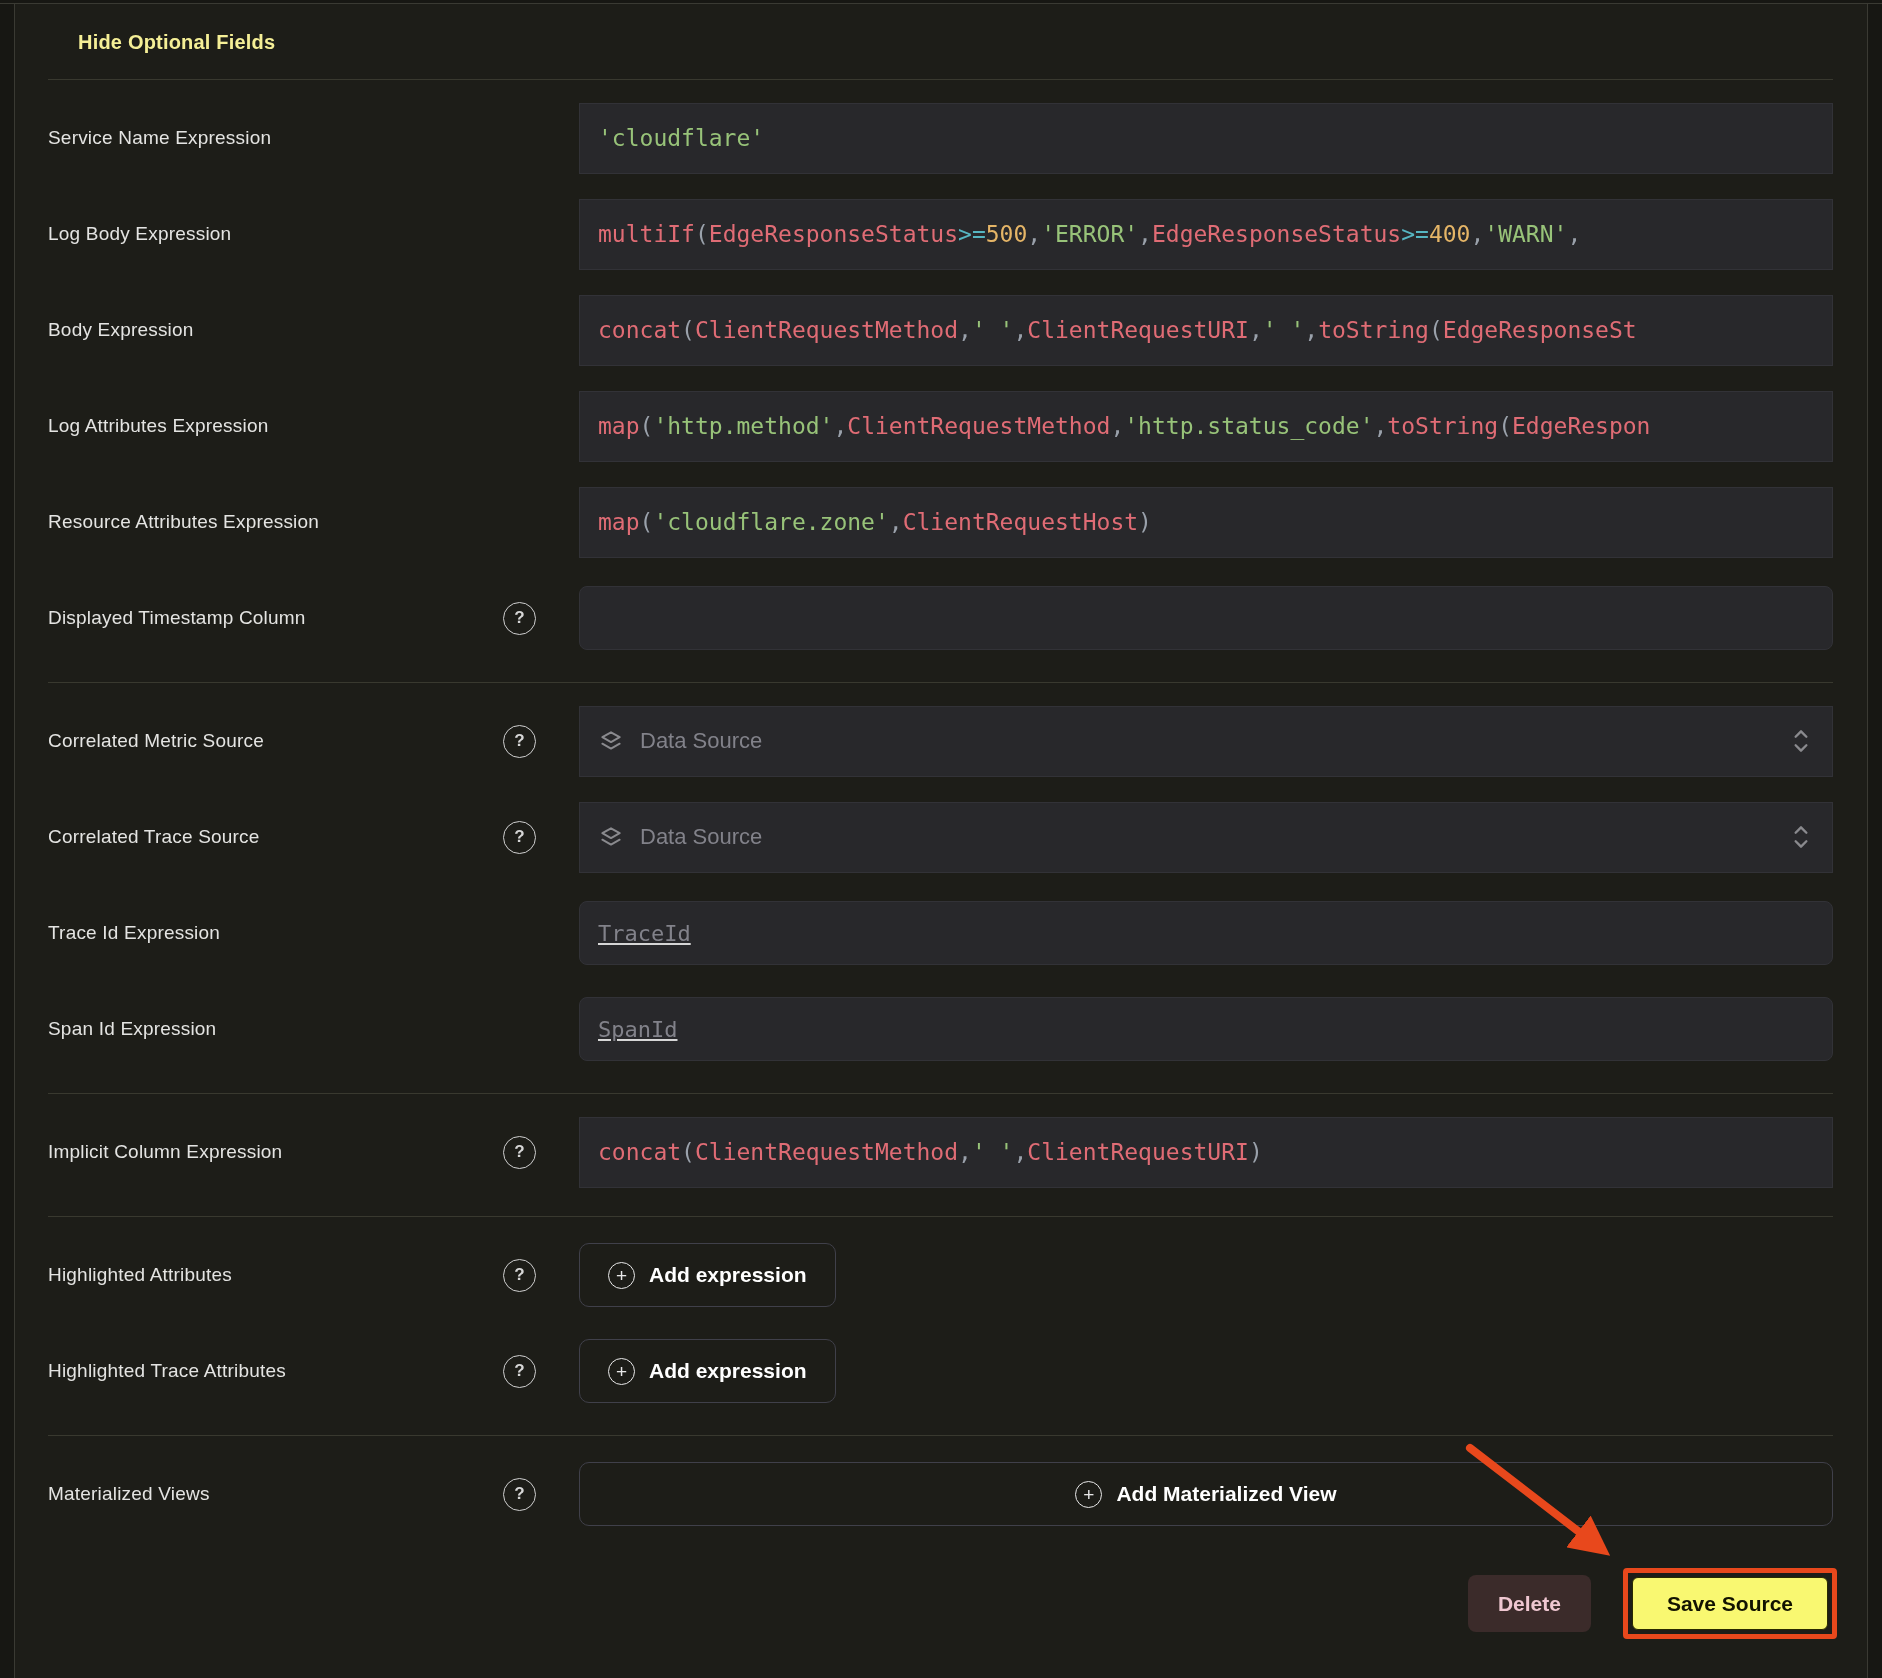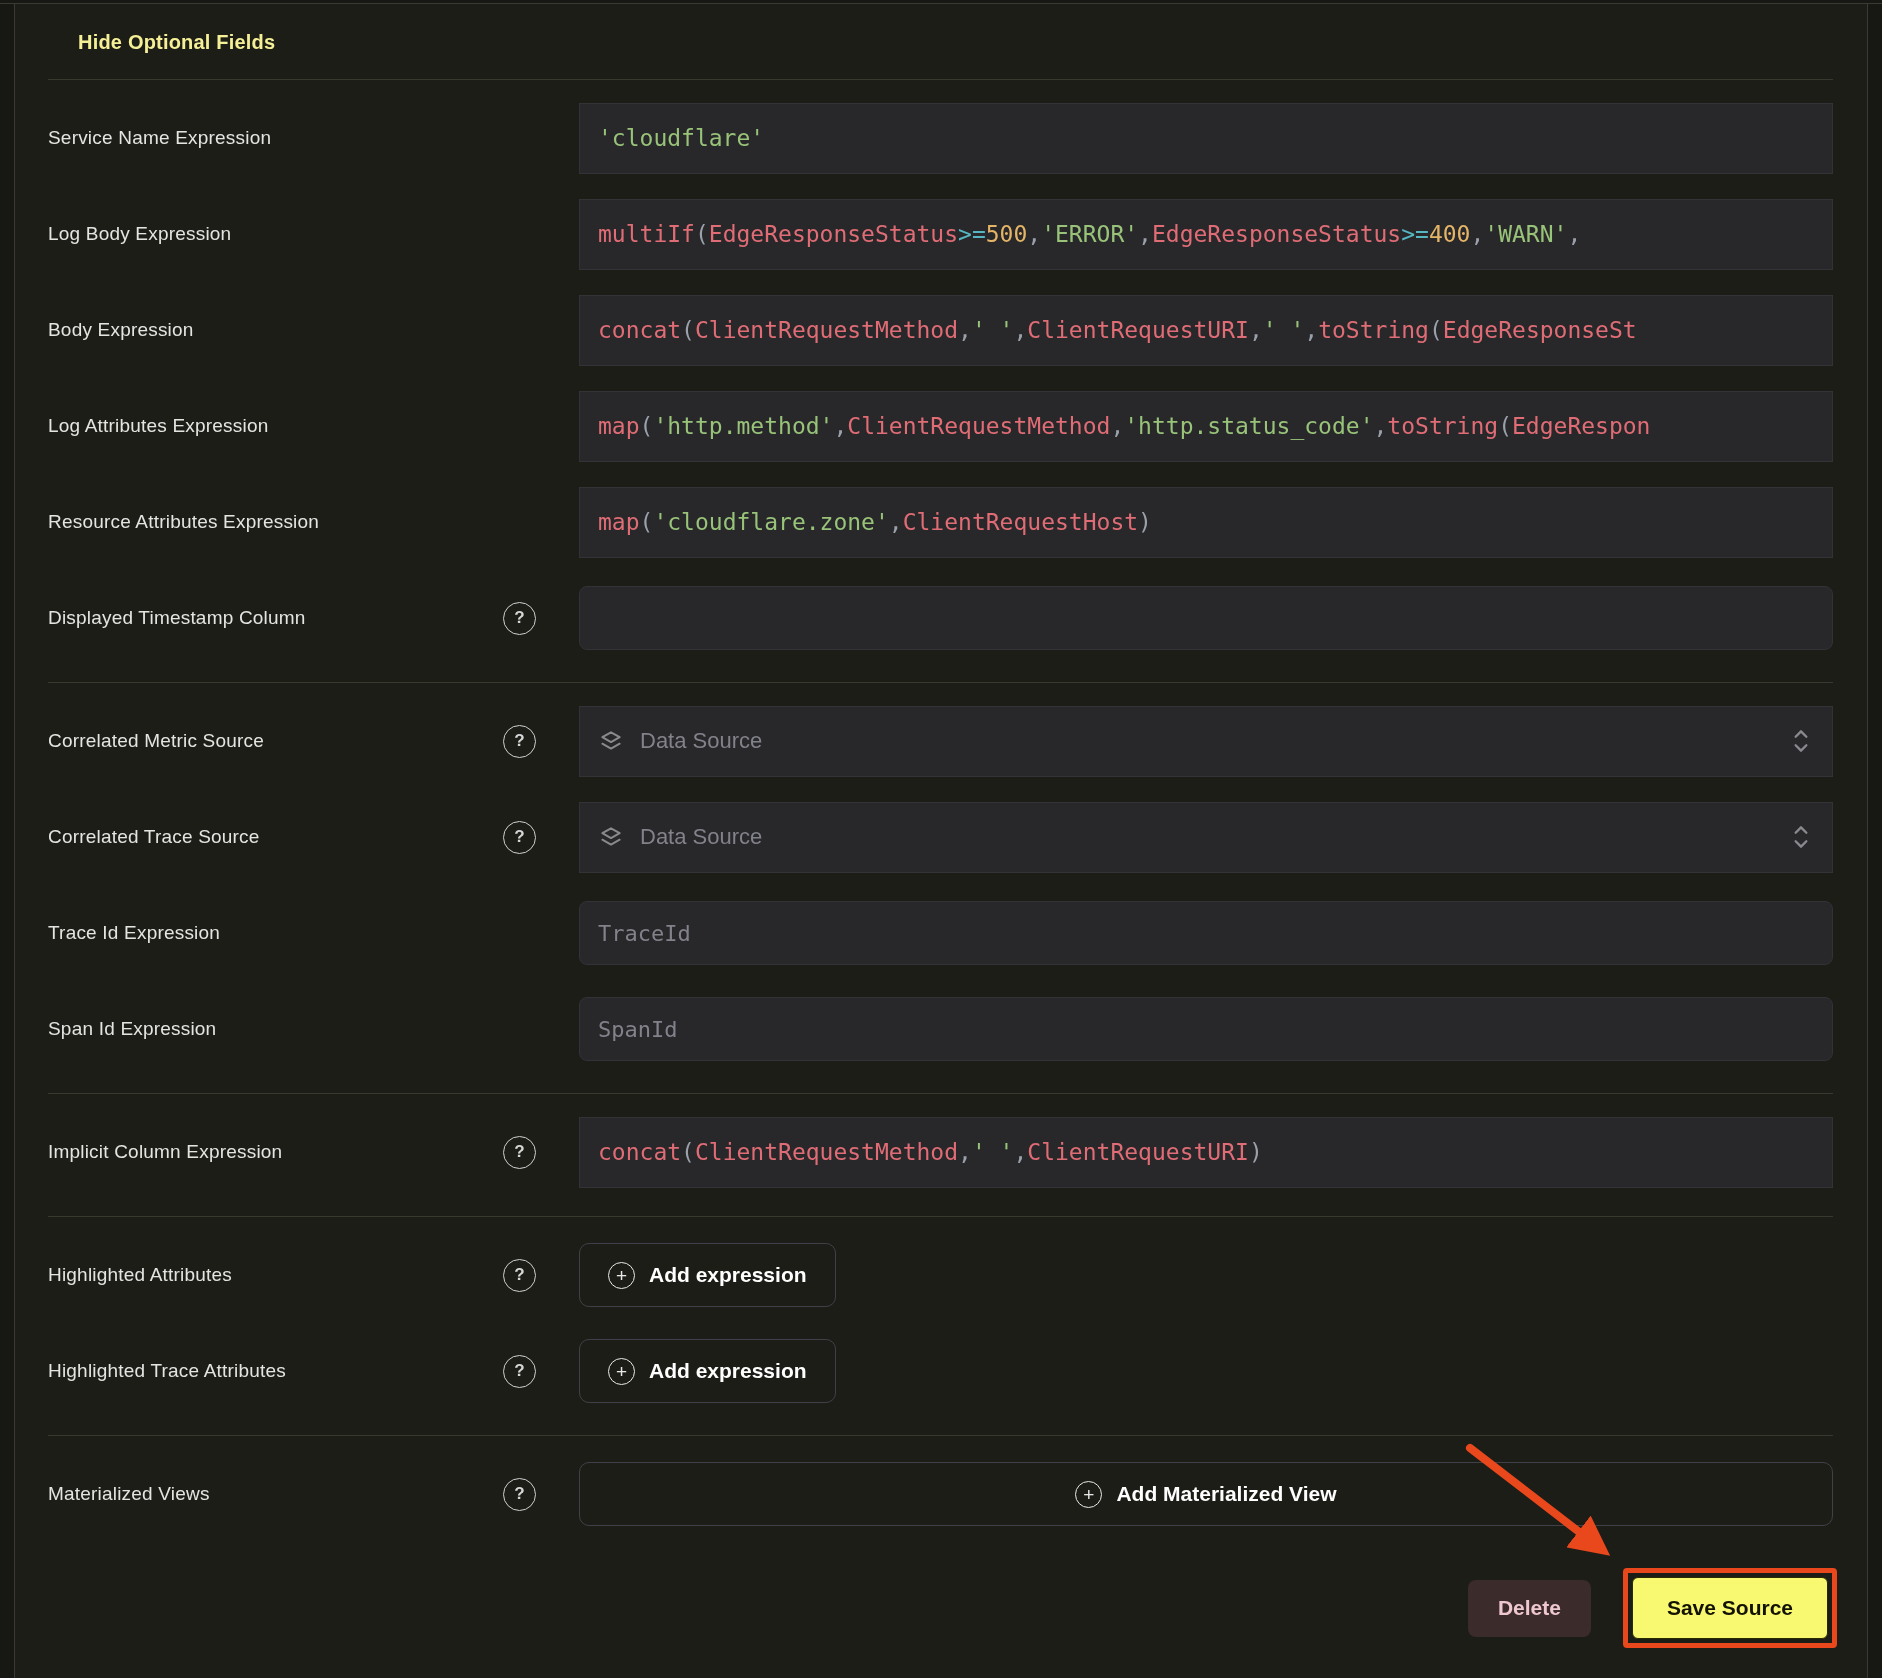--- a/index.html
+++ b/index.html
@@ -60,21 +60,21 @@
   .codebox{
     padding:0 18px;font-family:"DejaVu Sans Mono",monospace;font-size:23px;
     white-space:nowrap;
   }
   .tok-fn{color:var(--tok-fn);} .tok-str{color:var(--tok-str);}
   .tok-num{color:var(--tok-num);} .tok-op{color:var(--tok-op);}
   .tok-pun{color:var(--tok-pun);}
   input.plainbox{
     width:100%;height:64px;background:var(--input-bg);
     border:1px solid var(--input-border);border-radius:8px;
-    padding:0 18px;color:#d6d6d6;font-size:22px;outline:none;
+    padding:0 18px;color:#d6d6d6;font-size:22px;outline:none;text-decoration:underline;
   }
   input.mono{font-family:"DejaVu Sans Mono",monospace;}
   input::placeholder{color:var(--placeholder);opacity:1;}
   .selectbox{
     padding:0 18px;cursor:pointer;justify-content:flex-start;gap:16px;position:relative;
   }
   .selectbox .sel-text{color:var(--placeholder);font-size:22px;}
   .sel-chevrons{position:absolute;right:20px;top:0;height:100%;display:flex;align-items:center;}
   .outline-btn{
     height:64px;display:inline-flex;align-items:center;gap:14px;
@@ -96,21 +96,21 @@
     height:57px;padding:0 30px;border:none;border-radius:8px;
     background:var(--delete-bg);color:var(--delete-text);
     font-size:21px;font-weight:bold;cursor:pointer;
     font-family:"Liberation Sans",sans-serif;
   }
   .red-frame{
     border:5px solid var(--red);border-radius:4px;padding:4px;
     background:var(--panel-bg);
   }
   .save-btn{
-    height:62px;padding:0 34px;border:1px solid #2a2a00;border-radius:6px;
+    height:53px;padding:0 34px;border:1px solid #2a2a00;border-radius:6px;
     background:var(--save-yellow);color:#121200;
     font-size:21px;font-weight:bold;cursor:pointer;
     font-family:"Liberation Sans",sans-serif;
   }
   .anno-arrow{position:absolute;left:1438px;top:1434px;pointer-events:none;}
   .icon-svg{display:block;}
 </style>
 </head>
 <body>
 

